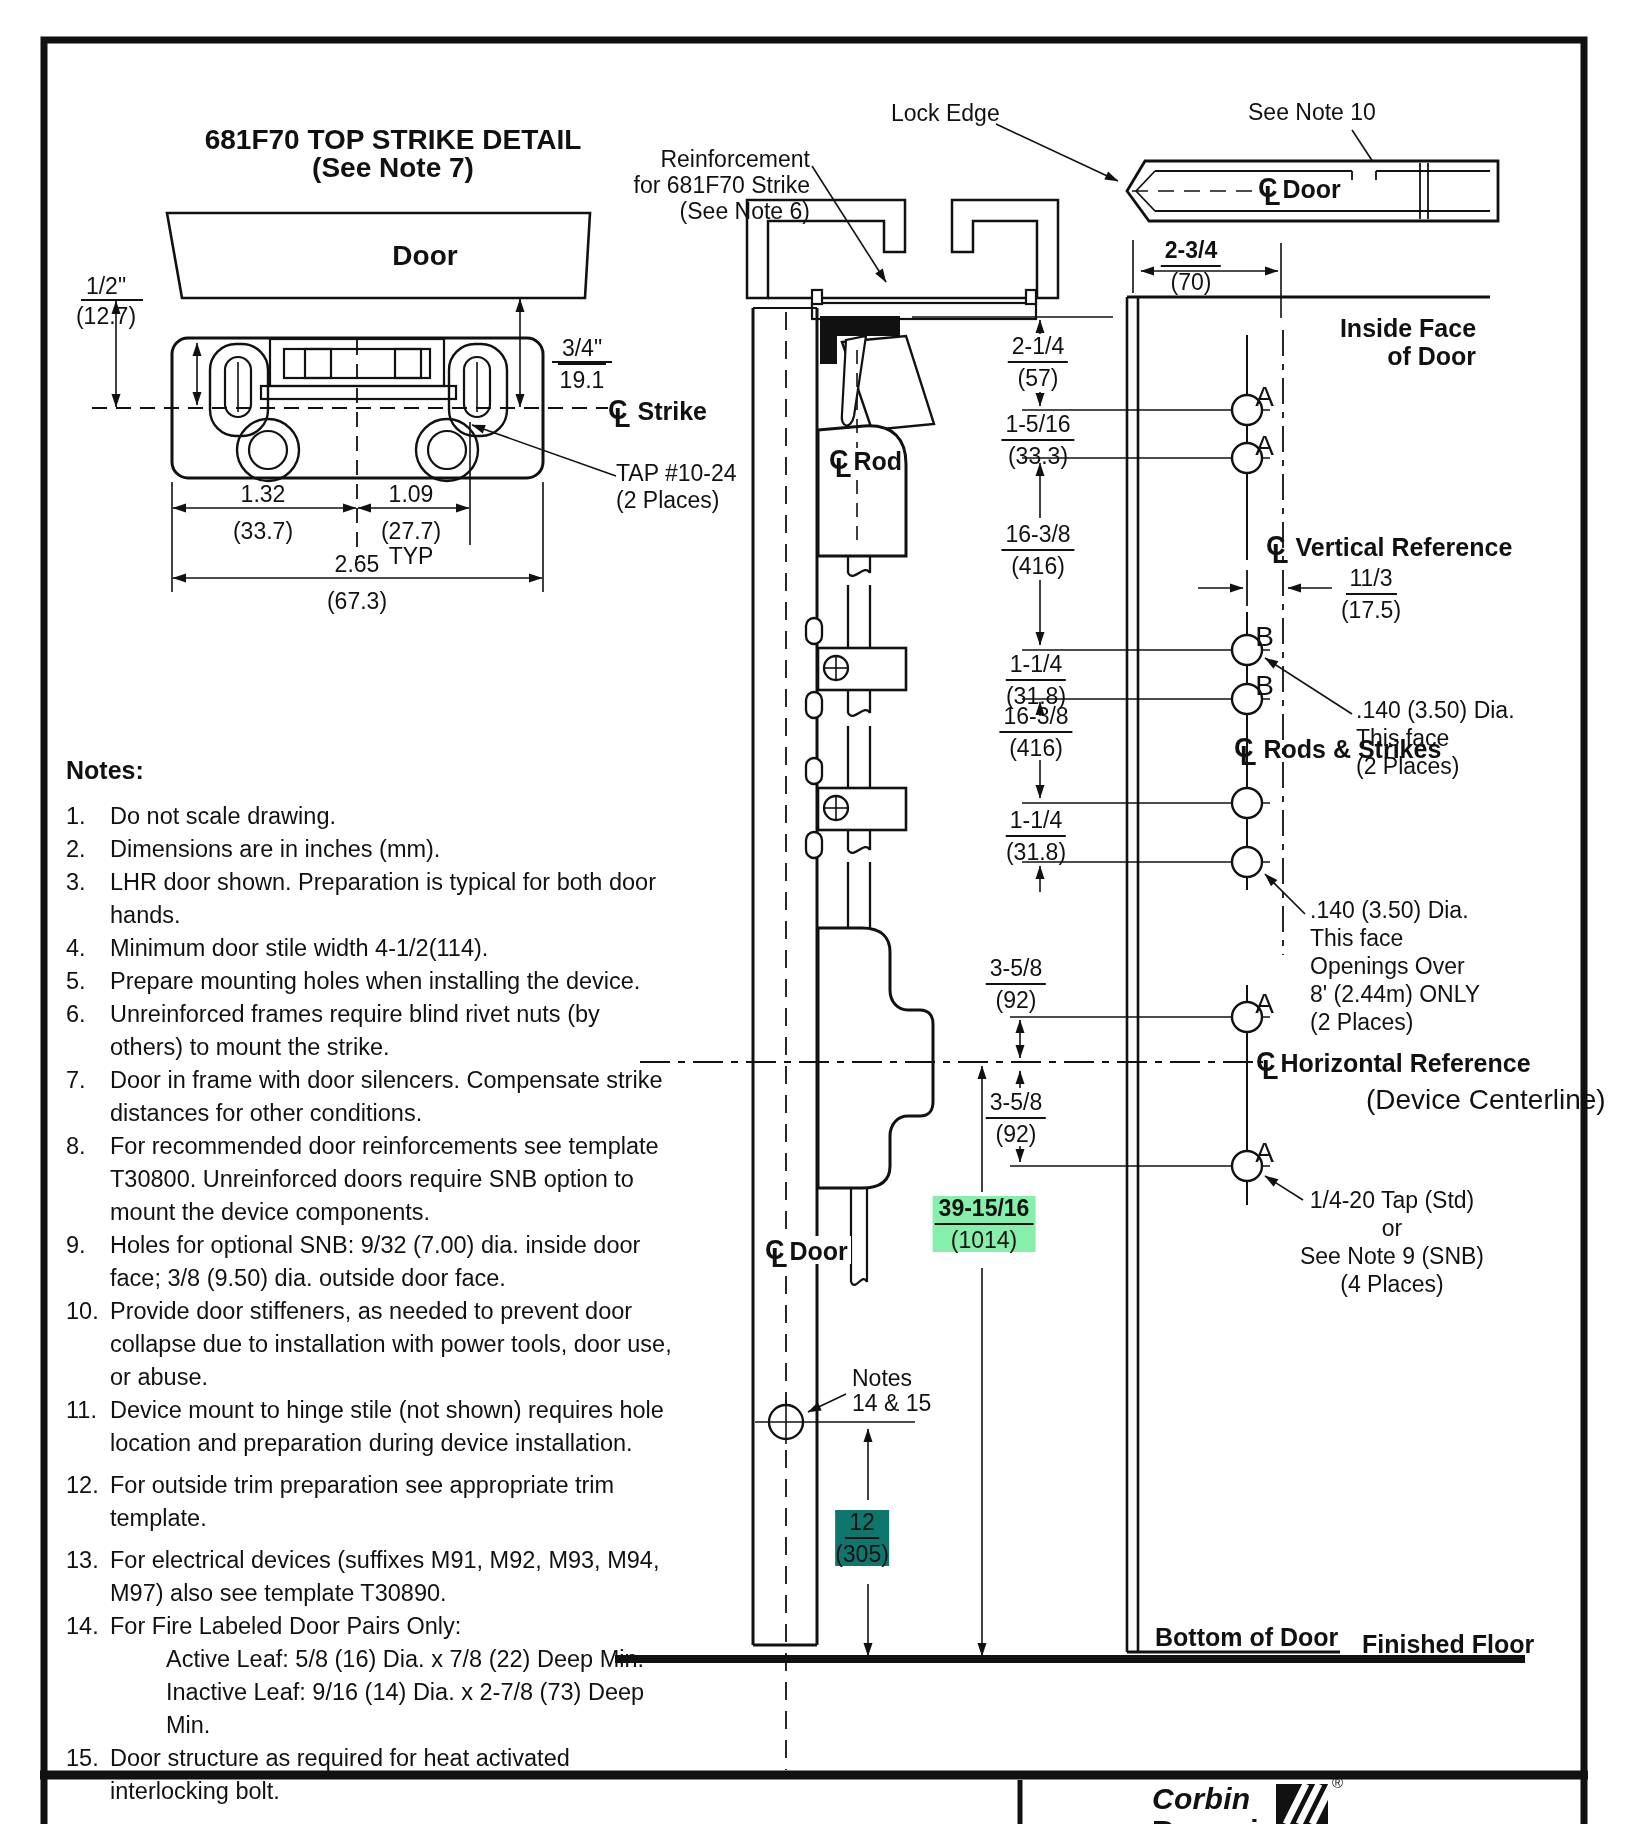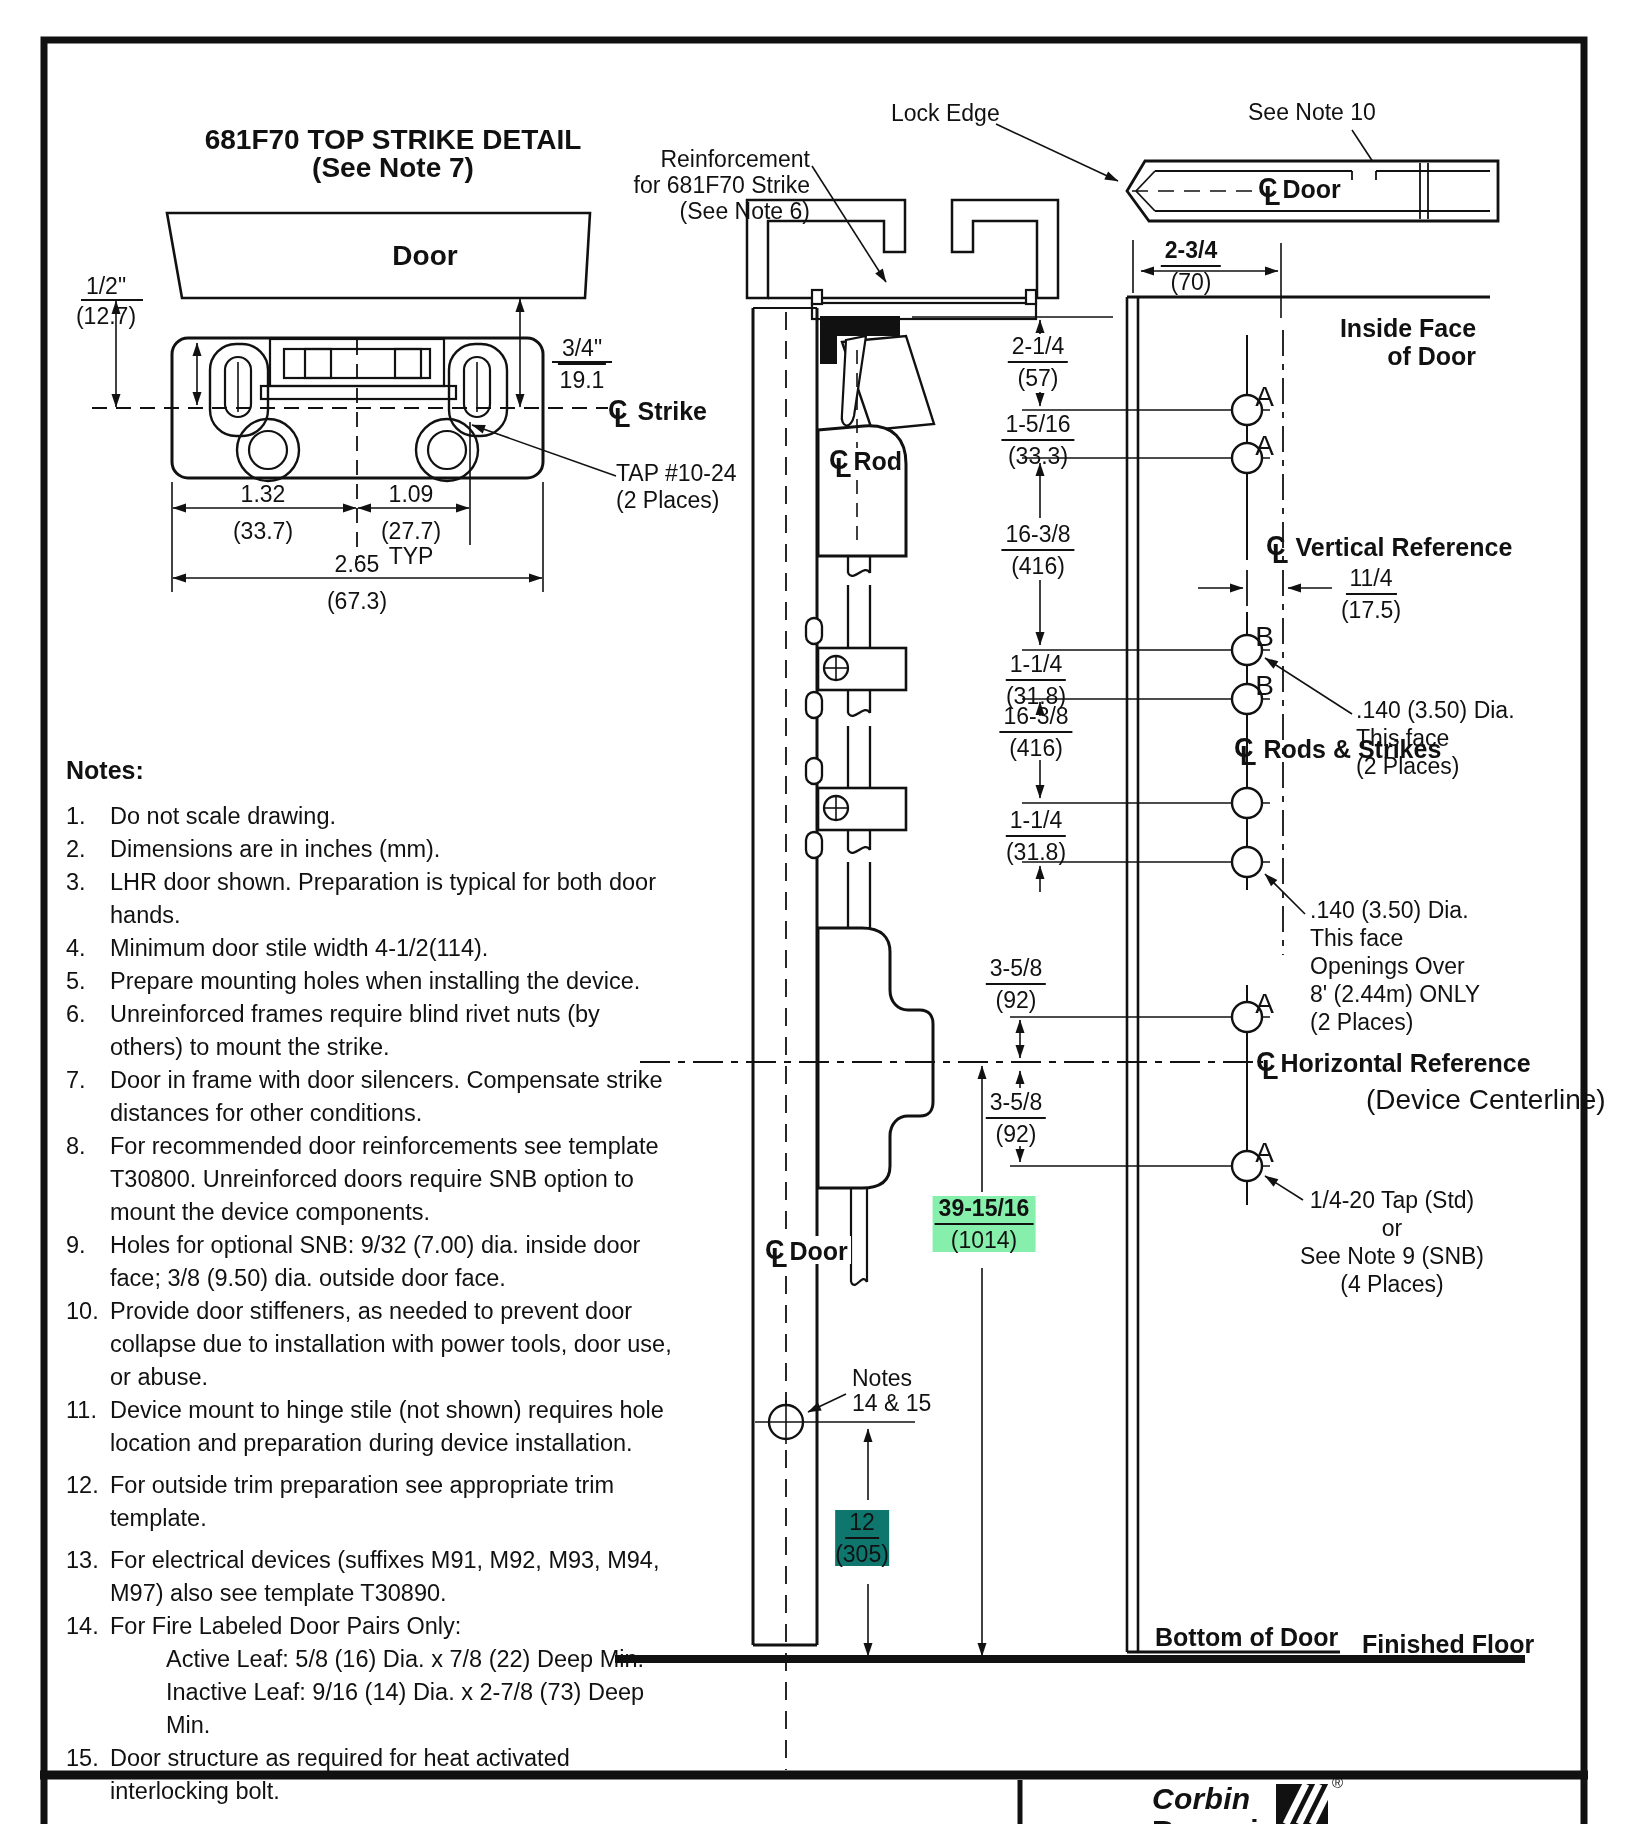--- a/index.html
+++ b/index.html
@@ -349,21 +349,21 @@
 </div>
 <div class="dim" style="left:1016px;top:956px;">
   <span class="v">3-5/8</span>
   <span class="m">(92)</span>
 </div>
 <div class="dim" style="left:1016px;top:1090px;">
   <span class="v">3-5/8</span>
   <span class="m">(92)</span>
 </div>
 <div class="dim" style="left:1371px;top:566px;">
-  <span class="v">11/4</span>
+  <span class="v">11/3</span>
   <span class="m">(17.5)</span>
 </div>
 
 <div class="lbl rt t24" style="left:1226px;top:381px;">A</div>
 <div class="lbl rt t24" style="left:1226px;top:430px;">A</div>
 <div class="lbl rt t24" style="left:1226px;top:621px;">B</div>
 <div class="lbl rt t24" style="left:1226px;top:670px;">B</div>
 <div class="lbl rt t24" style="left:1226px;top:988px;">A</div>
 <div class="lbl rt t24" style="left:1226px;top:1137px;">A</div>
 

